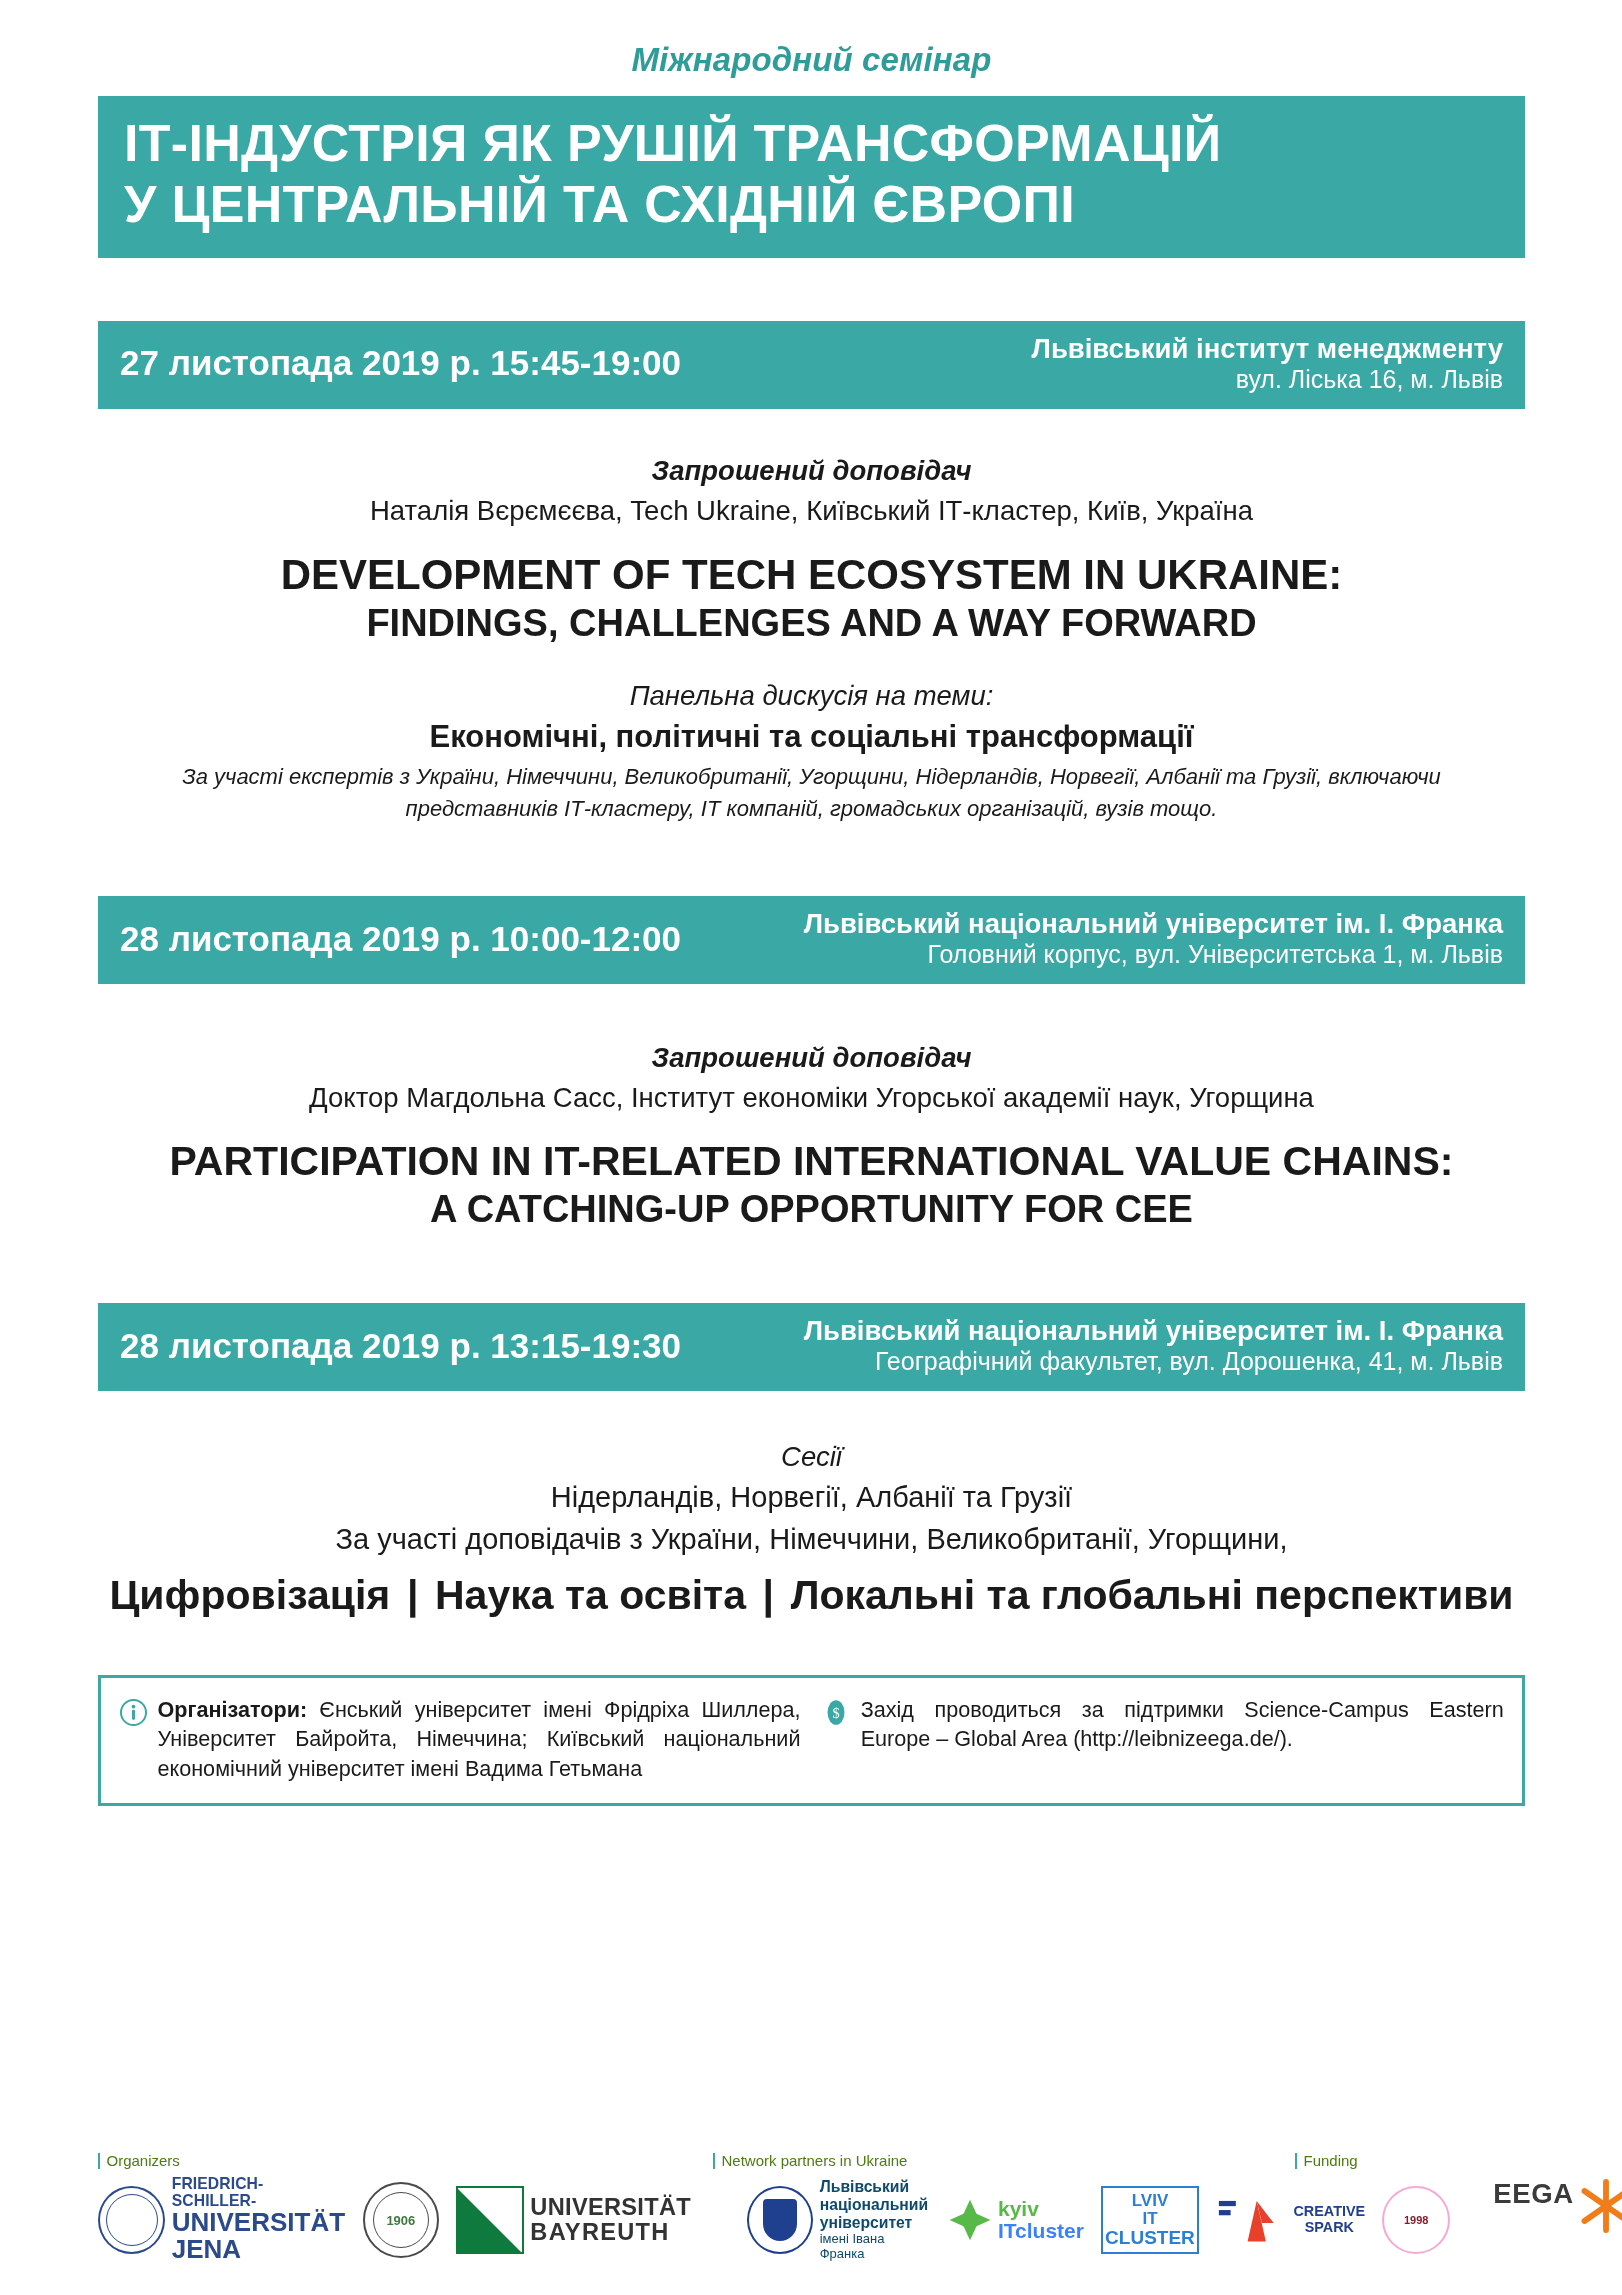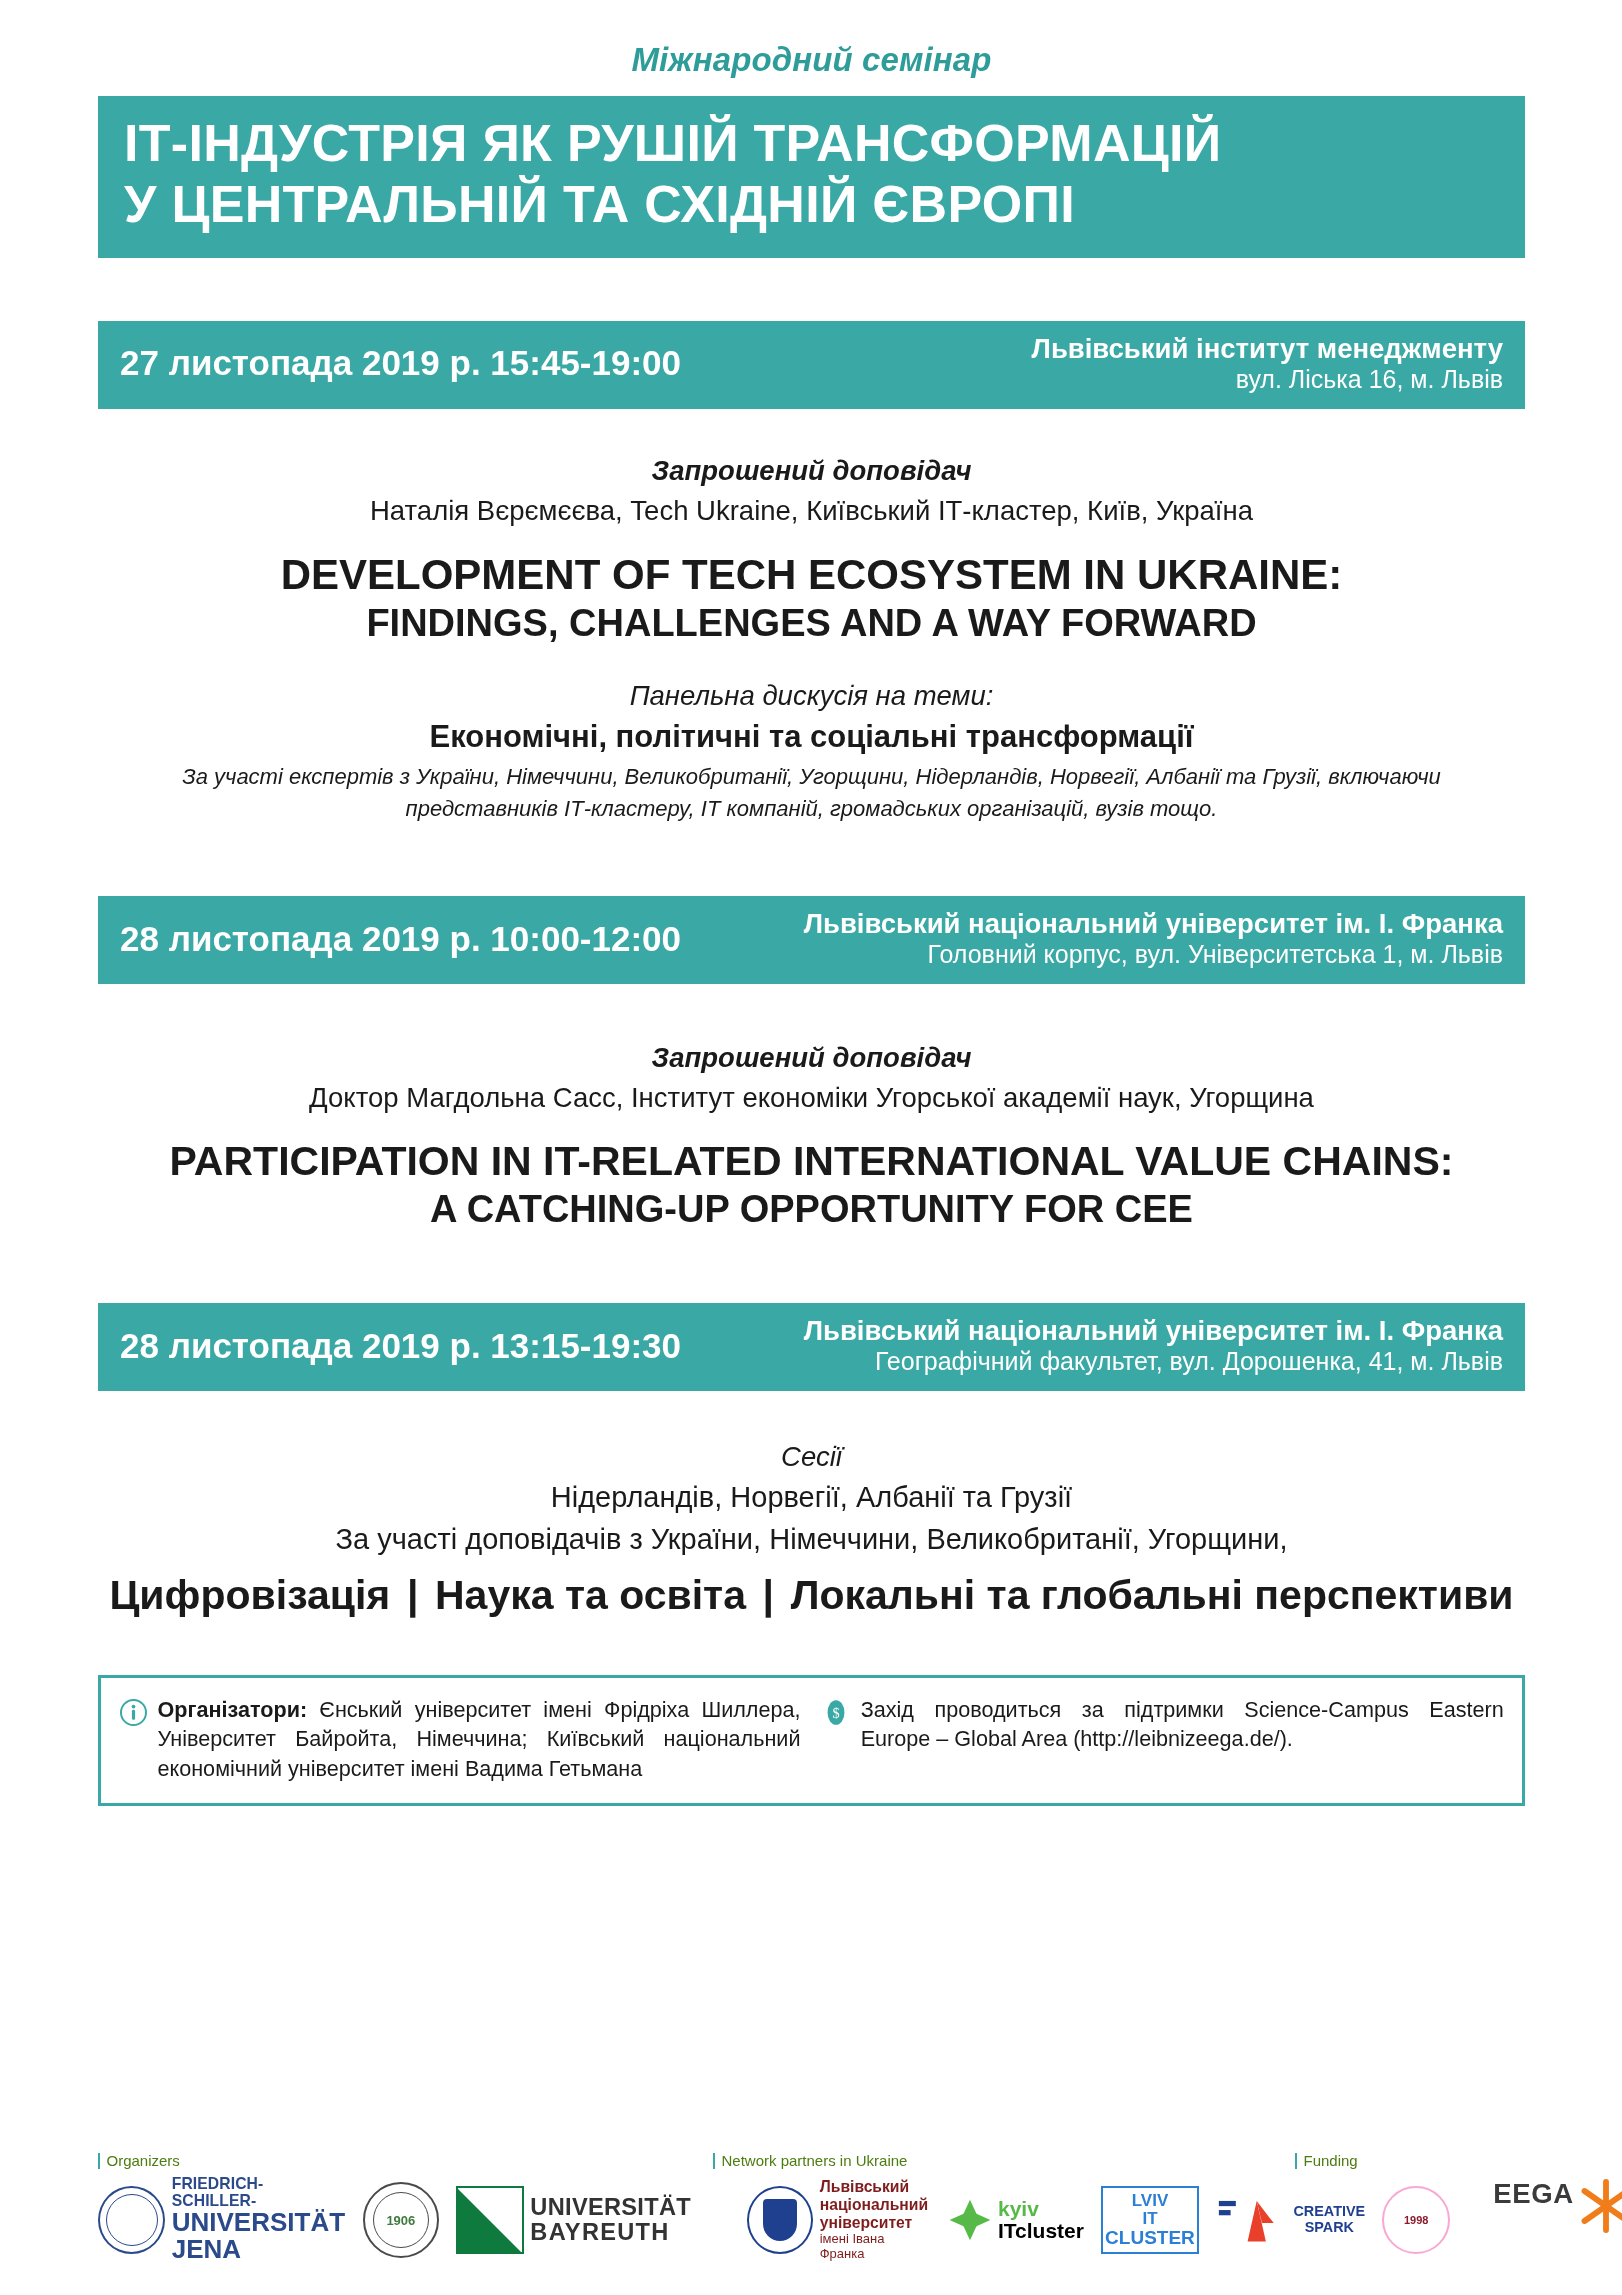--- a/index.html
+++ b/index.html
@@ -253,27 +253,27 @@
     width: 68px; height: 68px; border-radius: 50%;
     border: 2px solid #1f3f8f;
     box-sizing:border-box;
     display:flex;align-items:center;justify-content:center;
   }
   .lnu-seal .sh {
     width: 34px; height: 42px;
     background: #1f3f8f;
     border-radius: 3.9px 3.9px 17px 17px;
   }
-  .lnu-text { color:#7f1d1d; font-size: 15.7px; line-height:1.15; font-weight:bold; }
+  .lnu-text { color:#0c4a6e; font-size: 15.7px; line-height:1.15; font-weight:bold; }
 
   .kyiv-logo { display:flex; align-items:center; gap:5.2px; }
   .kyiv-leaf { width: 46px; height: 46px; position: relative; }
   .kyiv-text { line-height:1.05; }
   .kyiv-text .s1 { color:#57b947; font-size:21px; font-weight:bold;}
-  .kyiv-text .s2 { color:#000000; font-size:21px; font-weight:bold;}
+  .kyiv-text .s2 { color:#3b82f6; font-size:21px; font-weight:bold;}
 
   .cluster-box {
     width: 98px; height: 68px;
     border: 2.6px solid #2b7fd4;
     box-sizing:border-box;
     display:flex;flex-direction:column;align-items:center;justify-content:center;
     color:#2b7fd4; font-weight:bold; line-height:1.05;
   }
   .cluster-box .s1{font-size:17px;}
   .cluster-box .s2{font-size:17px;}

